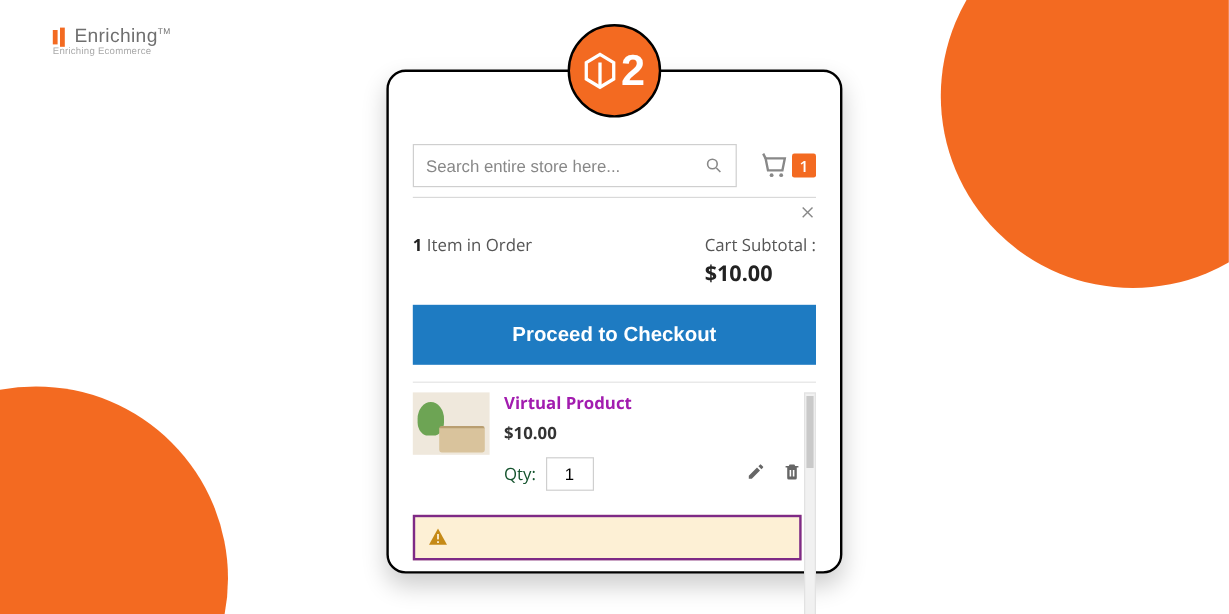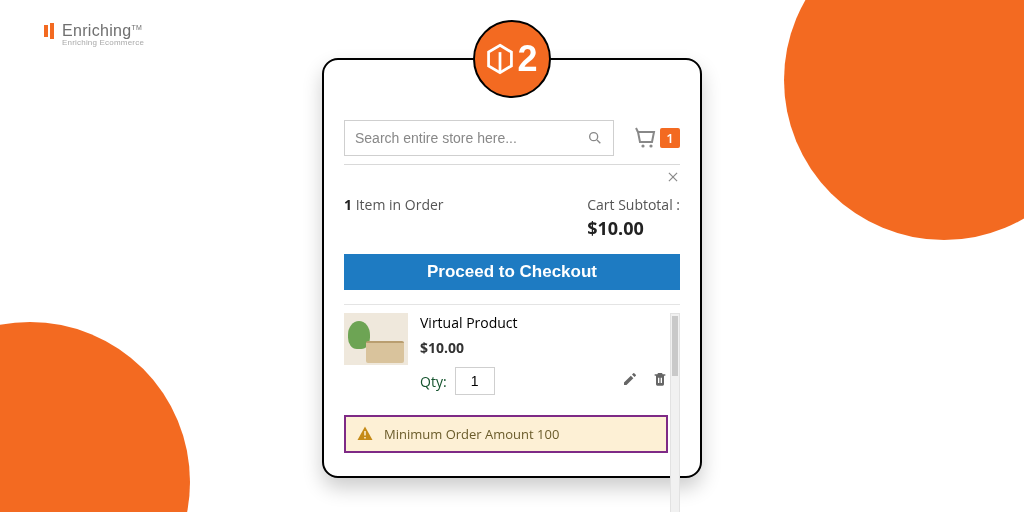--- a/index.html
+++ b/index.html
@@ -21,21 +21,21 @@
     position: absolute; top: 22px; left: 44px;
     color: #7b7b7b; font-family: "Trebuchet MS", Arial, sans-serif;
   }
   .logo .row1 { display: flex; align-items: center; gap: 4px; }
   .logo .ico { width: 14px; height: 16px; position: relative; }
   .logo .ico:before, .logo .ico:after { content:""; position:absolute; background:#f36a21; }
   .logo .ico:before { left:0; top:2px; width:4px; height:12px; }
   .logo .ico:after  { left:6px; top:0; width:4px; height:16px; }
   .logo .brand { font-size: 16px; color: #6f6f6f; letter-spacing: .3px; }
   .logo .tm { font-size: 7px; vertical-align: super; }
-  .logo .tag { font-size: 8px; color: #a9a9a9; margin-left: 18px; margin-top: -2px; letter-spacing:.2px;}
+  .logo .tag { font-size: 8px; color: #a9a9a9; margin-top: -2px; letter-spacing:.2px;}
   
   .card {
     position: absolute; left: 50%; transform: translateX(-50%);
     top: 58px; width: 380px; height: 420px;
     background: #fff; border: 2.5px solid #000; border-radius: 16px;
     box-shadow: 0 10px 20px rgba(0,0,0,0.20);
     padding: 20px 20px 14px 20px;
   }
   
   .badge {
@@ -69,21 +69,21 @@
   .divider { border:none; border-top:1px solid #d9d9d9; margin: 8px 0 0; }
   .close-row { text-align:right; margin-top:2px; color:#888; }
   .close-row svg { width:14px; height:14px; }
   
   .summary { display:flex; justify-content:space-between; align-items:flex-start; margin-top:6px; font-size:14px; color:#555; }
   .summary .count b { color:#222; }
   .summary .subtotal { text-align:left; }
   .summary .subtotal .amt { font-size:18px; font-weight:700; color:#222; margin-top:2px; }
   
   .checkout {
-    width:100%; margin-top:14px; height:36px;
+    width:100%; margin-top:14px; height:50px;
     background:#1e7bc2; color:#fff; border:none;
     font-size:17px; font-weight:700; cursor:pointer;
   }
   .sep2 { border:none; border-top:1px solid #e4e4e4; margin-top:14px; }
   
   .scroll-area { position:relative; margin-top:8px; padding-right:12px; }
   .scroll-track {
     position:absolute; right:0; top:0; bottom:-60px; width:10px;
     background:#f1f1f1; border:1px solid #e2e2e2;
   }
@@ -94,21 +94,21 @@
     width:64px; height:52px; background:#efe8dc;
     position:relative; overflow:hidden; flex-shrink:0;
   }
   .thumb:before{ 
     content:""; position:absolute; left:4px; top:8px; width:22px; height:28px; background:#6da454; border-radius:50% 50% 40% 40%;
   }
   .thumb:after{ 
     content:""; position:absolute; left:22px; top:28px; right:4px; height:20px; background:#d9c39c; border-top:2px solid #b99e70; border-radius:2px;
   }
   .item-info { flex:1; font-size:14px; color:#333; }
-  .item-info a { color:#000000; text-decoration:none; }
+  .item-info a { color:#a21caf; text-decoration:none;font-weight:bold; }
   .item-info .price { font-weight:700; margin-top:6px; }
   .qty-row { display:flex; align-items:center; gap:8px; margin-top:10px; }
   .qty-row label { color:#14532d; }
   .qty-row input {
     width:40px; height:28px; text-align:center; border:1px solid #cfcfcf; font-size:14px;
   }
   .item-actions { margin-left:auto; display:flex; gap:14px; color:#666; }
   .item-actions svg { width:16px; height:16px; }
   
   .warn {
@@ -216,18 +216,17 @@
           </div>
         </div>
       </div>
 
       <div class="warn">
         <svg viewBox="0 0 24 24">
           <path fill="currentColor" d="M12 2 L22 20 H2 Z"></path>
           <rect x="11" y="8" width="2" height="6" fill="#fdf0d5"></rect>
           <rect x="11" y="16" width="2" height="2" fill="#fdf0d5"></rect>
         </svg>
-        <span>Minimum Order Amount 100</span>
       </div>
     </div>
 
   </div>
 </div>
 
 </body></html>

